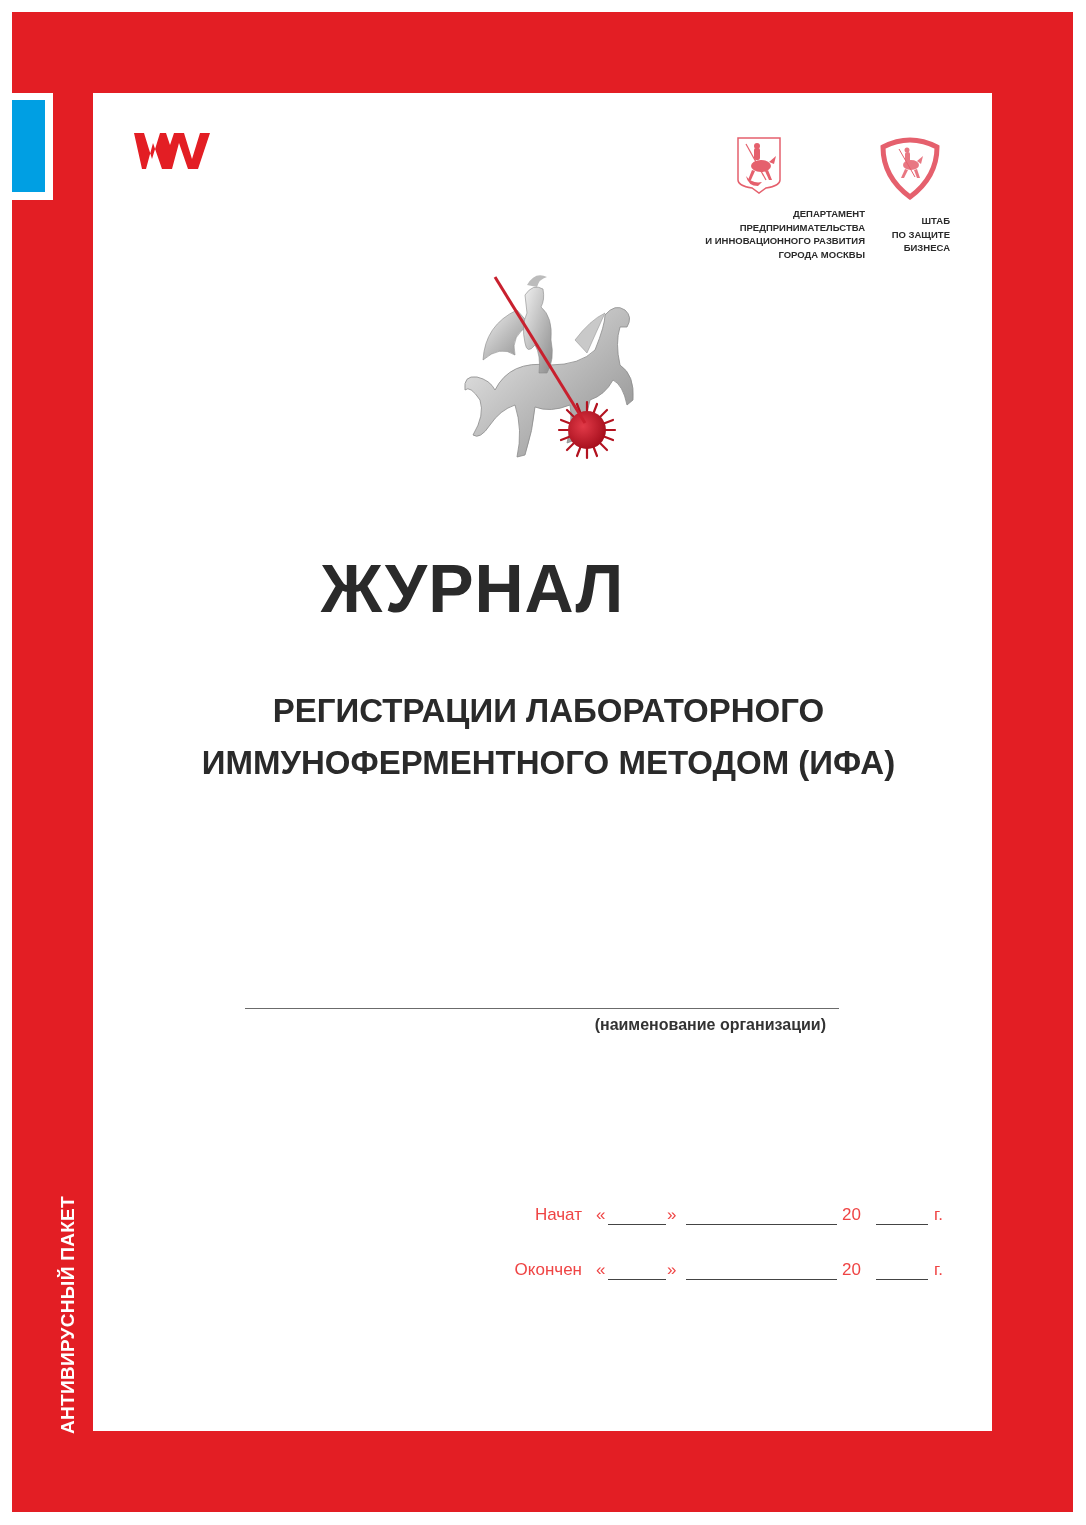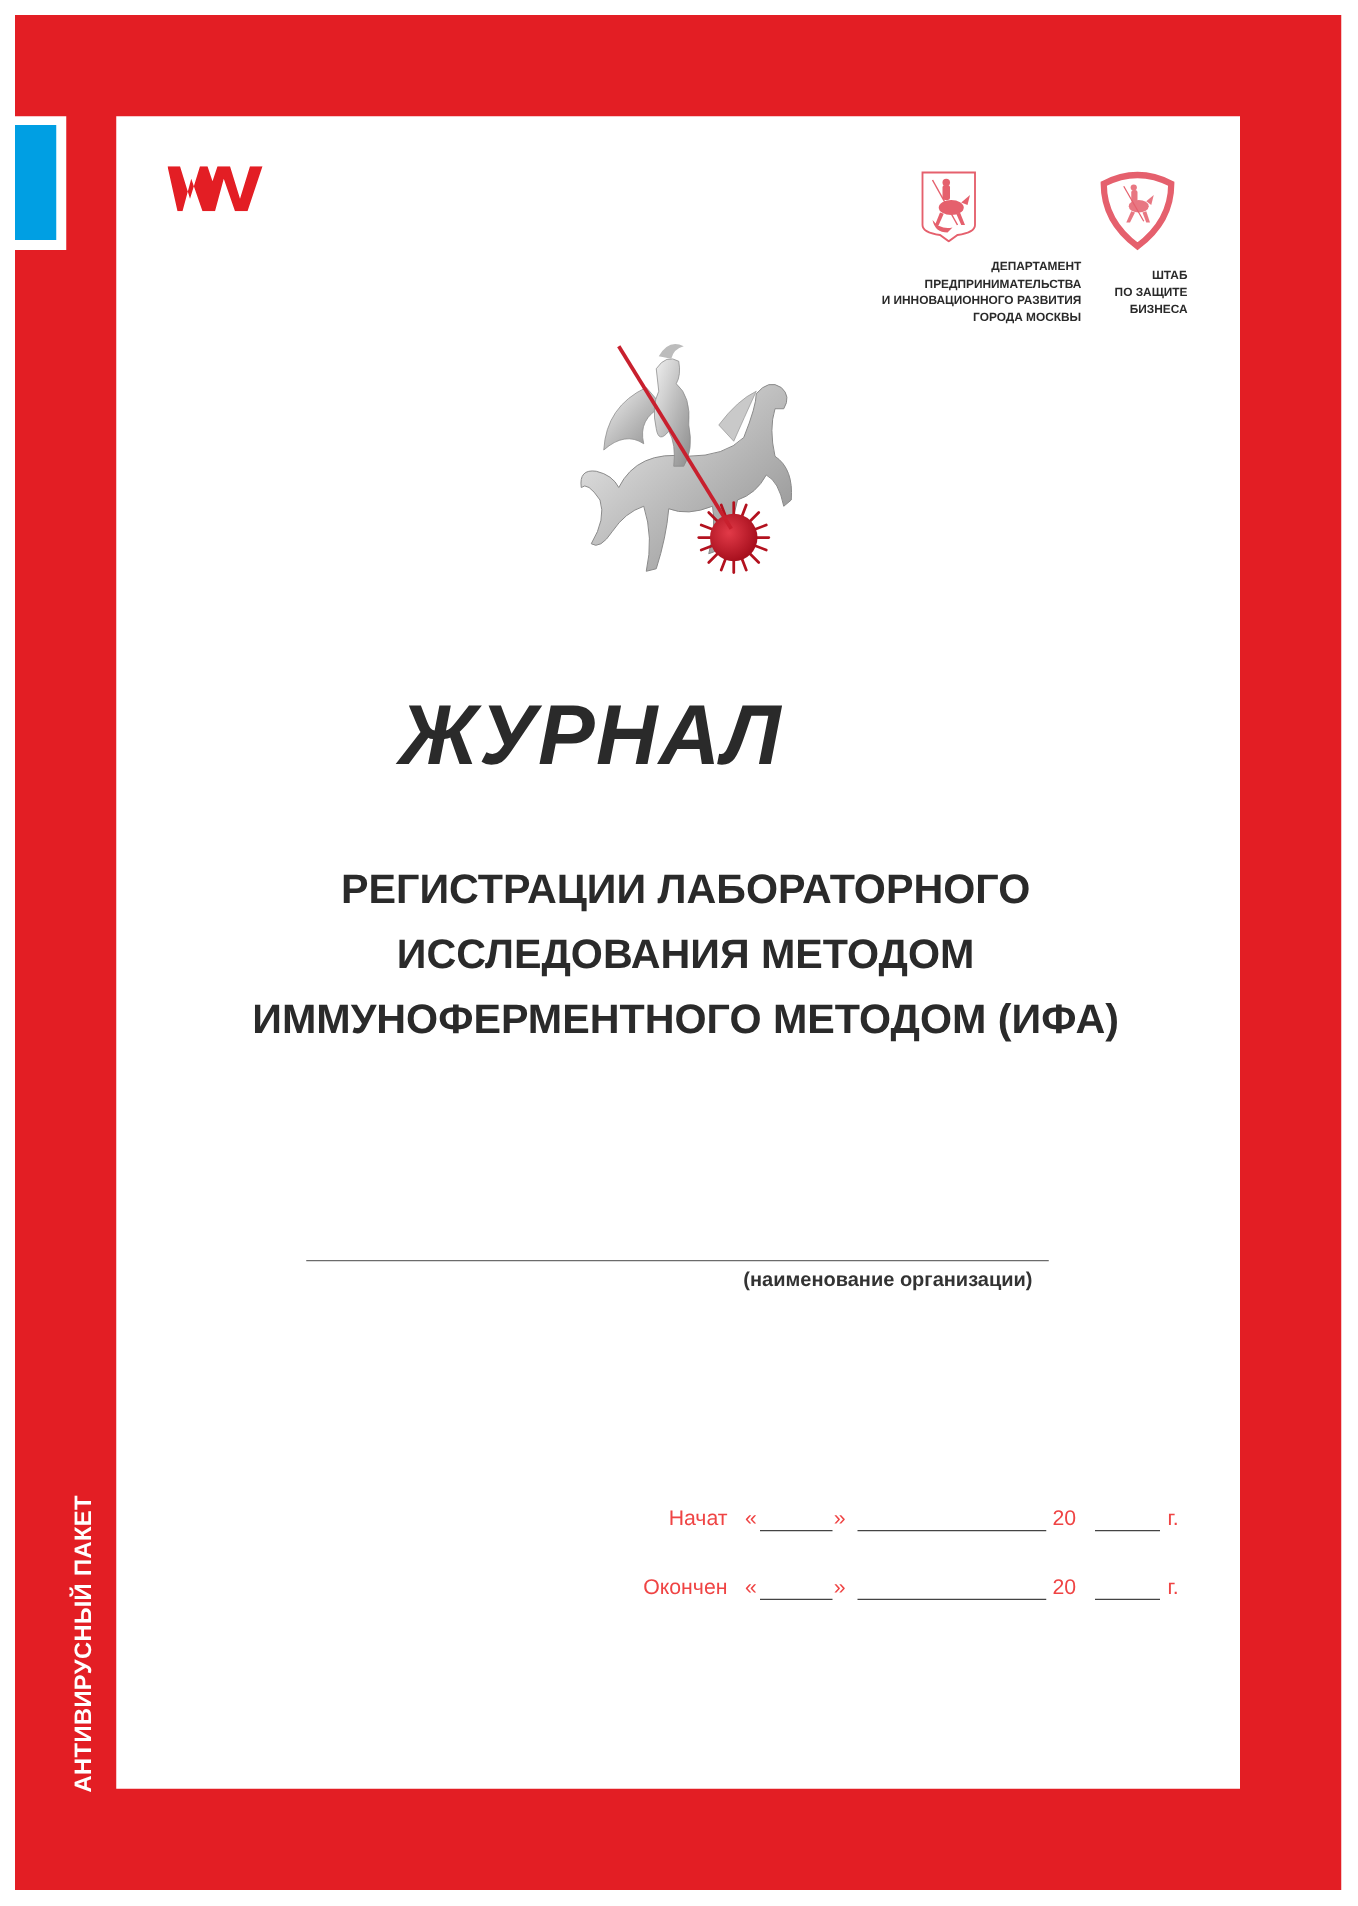--- a/index.html
+++ b/index.html
@@ -36,21 +36,21 @@
     .crest-shtab { position: absolute; left: 877px; top: 135px; width: 66px; height: 66px; }
     .org-caption {
       position: absolute; text-align: right; font-weight: bold; font-size: 9.5px;
       line-height: 13.5px; color: #2a2a2a; text-transform: uppercase;
     }
     .dept-caption { left: 660px; top: 207px; width: 205px; }
     .shtab-caption { left: 870px; top: 214px; width: 80px; }
     .emblem { position: absolute; left: 455px; top: 265px; width: 200px; height: 210px; }
     .title {
       position: absolute; left: 93px; top: 548px; width: 759px; text-align: center;
-      font-weight: bold; font-size: 68px; letter-spacing: 1px; color: #2a2a2a; line-height: 80px; font-style: italic;
+      font-weight: bold; font-size: 68px; letter-spacing: 1px; color: #2a2a2a; line-height: 80px;
     }
     .subtitle {
       position: absolute; left: 93px; top: 685px; width: 899px; text-align: center;
       font-weight: bold; font-size: 33px; line-height: 52px; color: #2a2a2a;
     }
     .subtitle div { white-space: nowrap; padding-left: 12px; }
     .org-line {
       position: absolute; left: 245px; top: 1008px; width: 594px; height: 0;
       border-top: 1.5px solid #6b6b6b;
     }
@@ -161,21 +161,20 @@
     <circle r="19" fill="url(#virusG)"></circle>
   </g>
 
   <line x1="40" y1="12" x2="130" y2="158" stroke="#c8202e" stroke-width="3"></line>
 </svg>
 
 <div class="title">ЖУРНАЛ</div>
 
 <div class="subtitle">
   <div>РЕГИСТРАЦИИ ЛАБОРАТОРНОГО</div>
-  <div>ИССЛЕДОВАНИЯ МЕТОДОМ</div>
   <div>ИММУНОФЕРМЕНТНОГО МЕТОДОМ (ИФА)</div>
 </div>
 
 <div class="org-line"></div>
 <div class="org-hint">(наименование организации)</div>
 
 <div class="date-row" style="top:1205px;">
   <span class="lbl">Начат</span>
   <span class="q1">«</span>
   <span class="day"></span>

